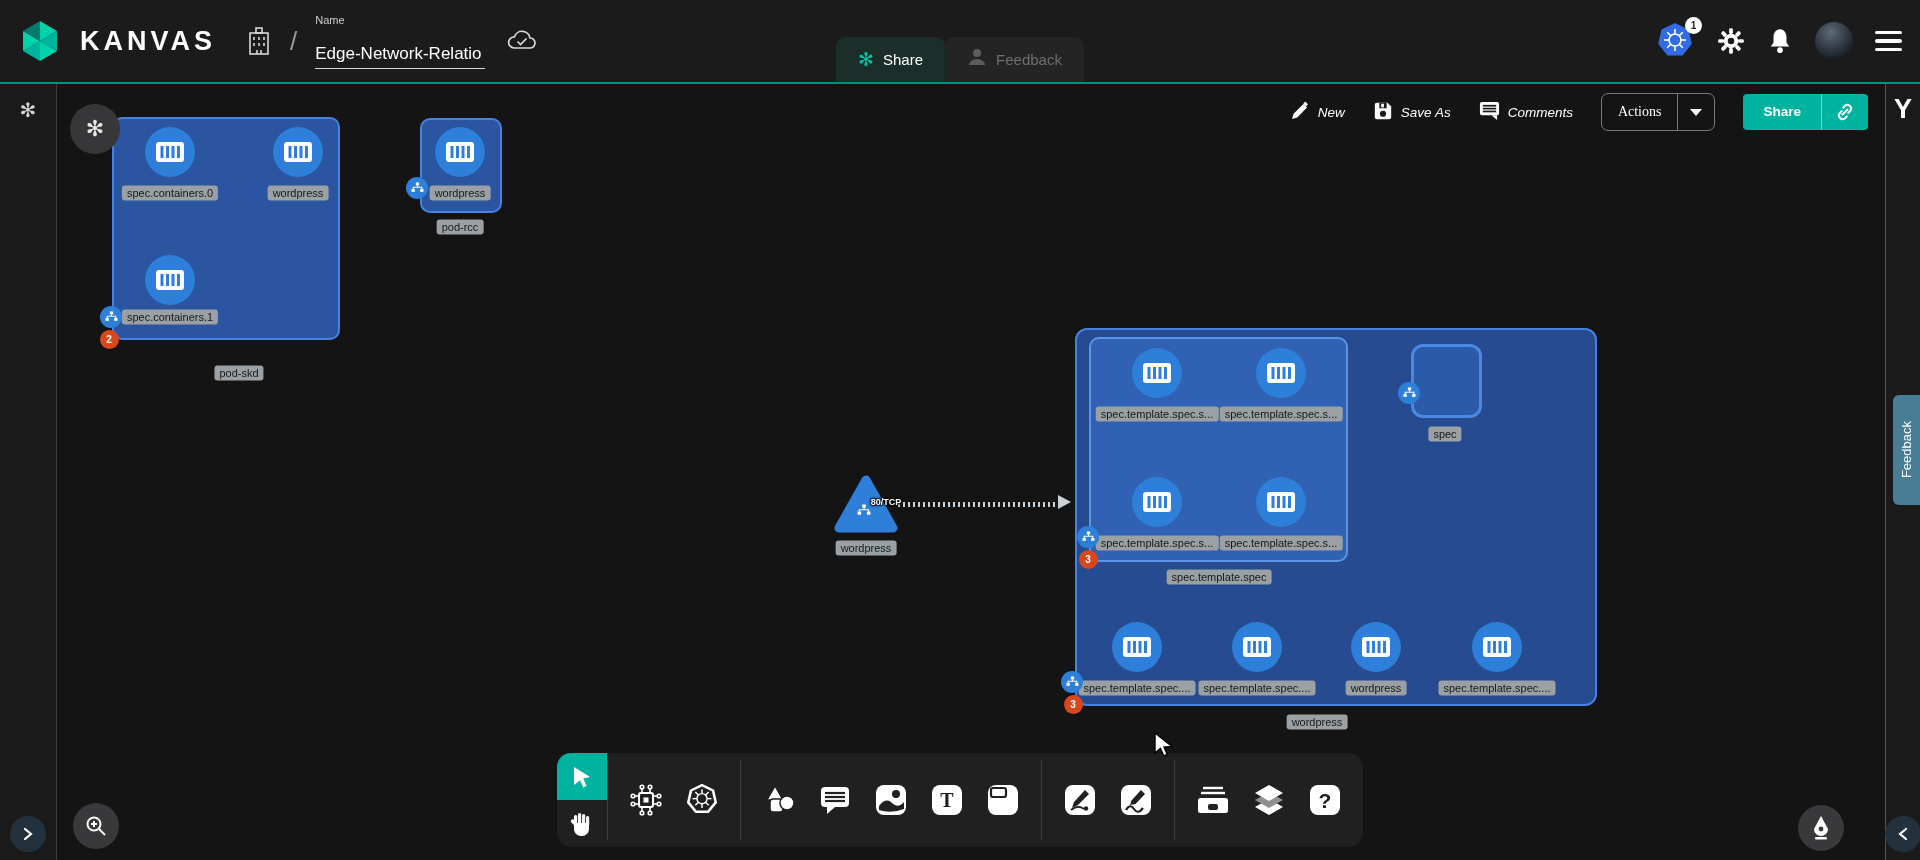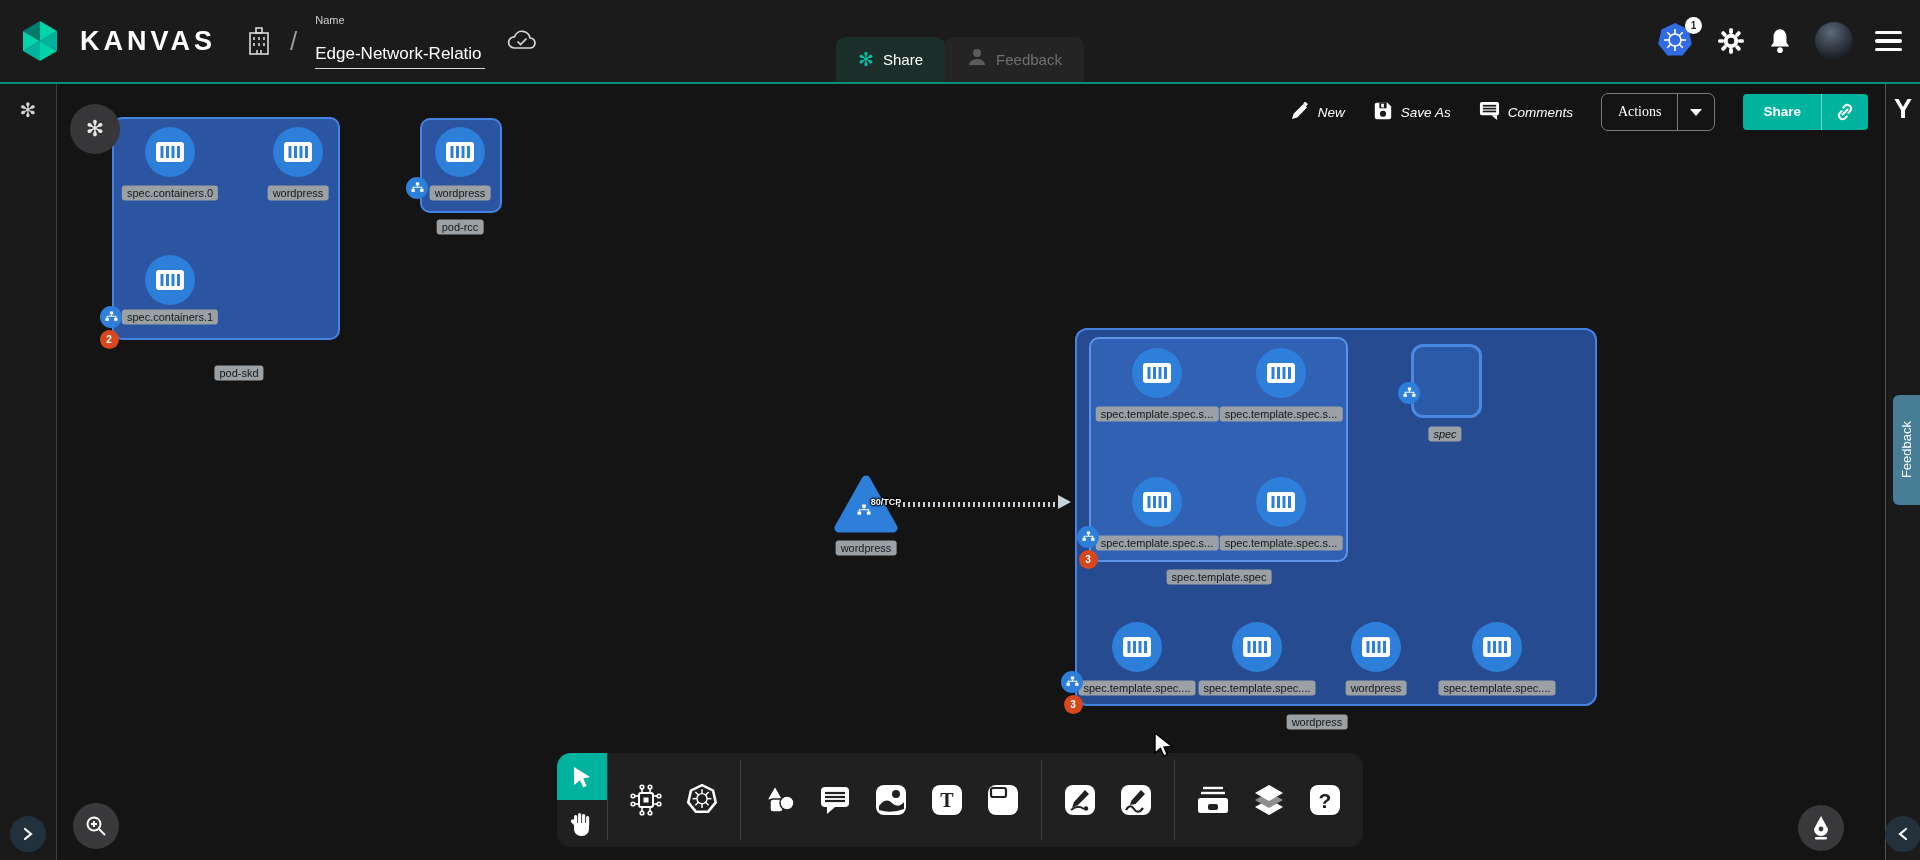--- a/index.html
+++ b/index.html
@@ -387,21 +387,21 @@
           <polygon points="32,6 59,54 5,54" fill="#2e7fd9" stroke="#2e7fd9" stroke-width="9" stroke-linejoin="round"></polygon>
           <g transform="translate(23,30)">
             <rect x="5.2" y="0.5" width="3.6" height="3.2" fill="#fff"></rect>
             <rect x="0.5" y="7.5" width="3.6" height="3.2" fill="#fff"></rect>
             <rect x="9.9" y="7.5" width="3.6" height="3.2" fill="#fff"></rect>
             <path d="M7,3.7 V5.8 M2.3,7.5 V5.8 H11.7 V7.5" fill="none" stroke="#fff" stroke-width="1.1"></path>
           </g>
         </svg></div>
       <div class="pill" style="left: 866px; top: 464px;">wordpress</div>
       <div class="spec-shape" style="left: 1411px; top: 260px; width: 71px; height: 74px;"></div>
-      <div class="pill" style="left: 1445px; top: 350px; font-style: italic;">spec</div>
+      <div class="pill" style="left: 1445px; top: 350px;">spec</div>
       <div class="edge-line" style="left: 898px; top: 418px; width: 162px;"></div>
       <div class="edge-arrow" style="left: 1058px; top: 411px;"></div>
       <div class="edge-label" style="left: 886px; top: 418px;">80/TCP</div>
       <div class="badge-net" style="left: 100px; top: 222px;">
         <svg width="13" height="11.049999999999999" viewBox="0 0 14 12">
           <rect x="5.2" y="0.5" width="3.6" height="3.2" fill="#fff"></rect>
           <rect x="0.5" y="7.5" width="3.6" height="3.2" fill="#fff"></rect>
           <rect x="9.9" y="7.5" width="3.6" height="3.2" fill="#fff"></rect>
           <path d="M7,3.7 V5.8 M2.3,7.5 V5.8 H11.7 V7.5" fill="none" stroke="#fff" stroke-width="1.1"></path>
         </svg>

